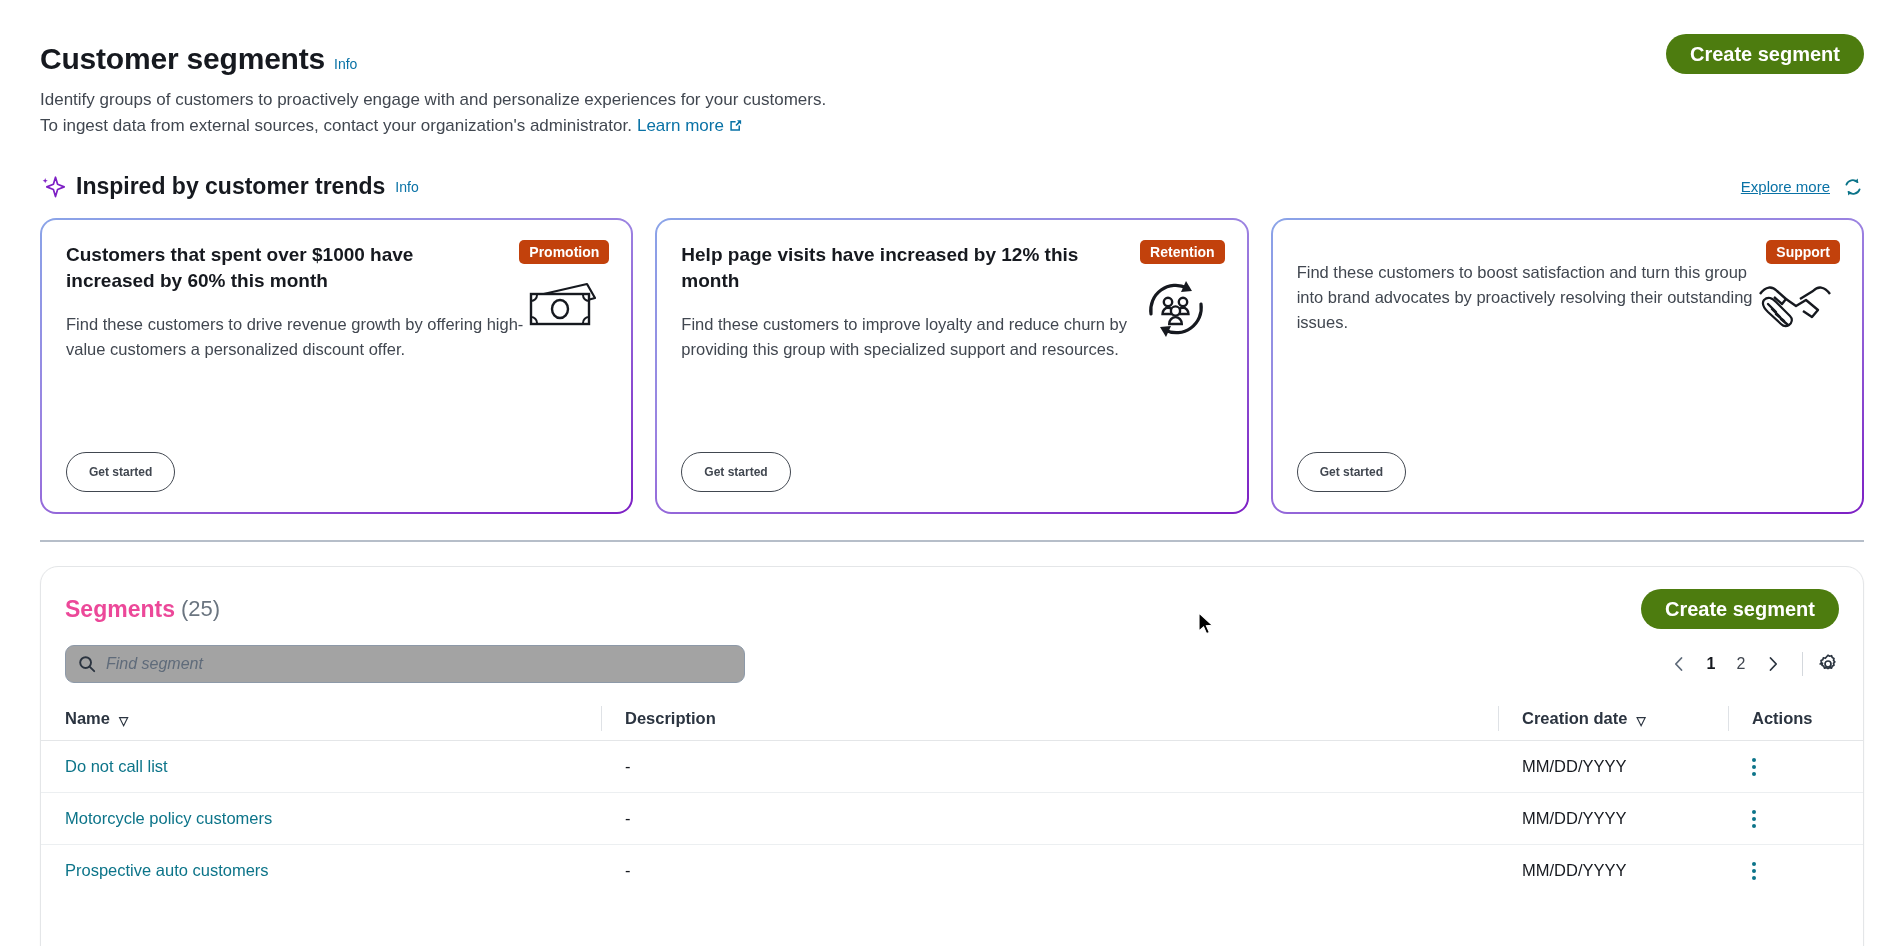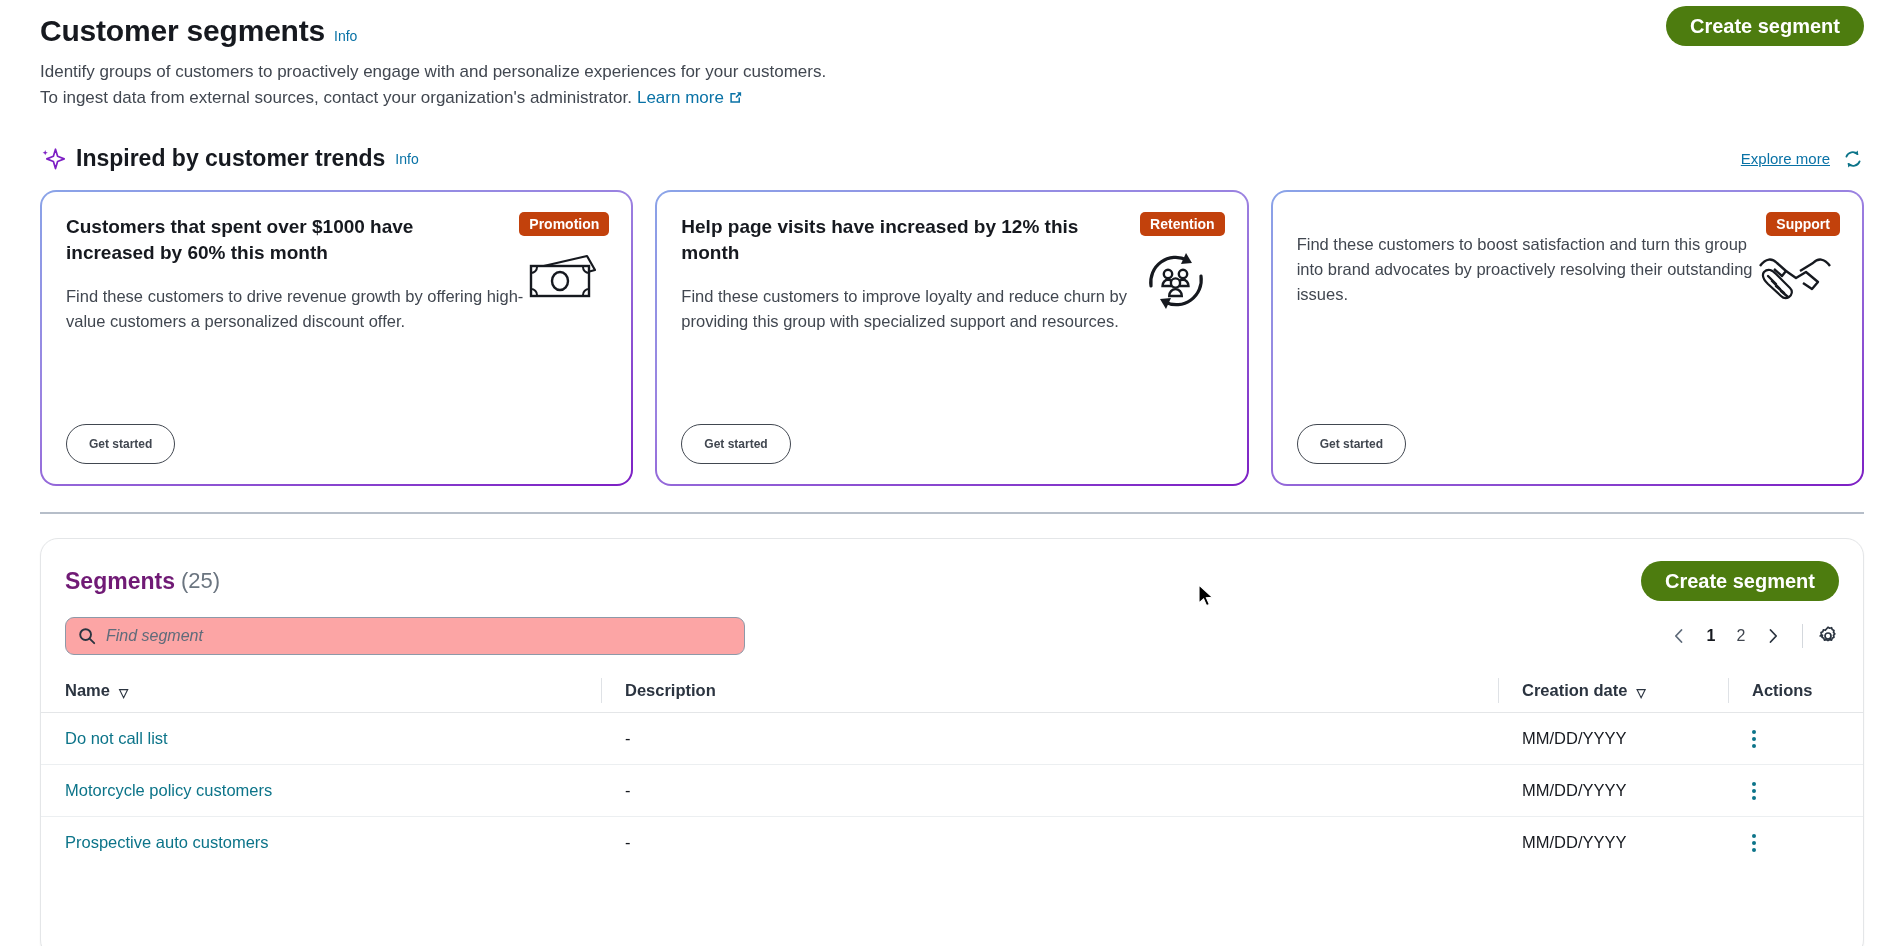--- a/index.html
+++ b/index.html
@@ -3,21 +3,21 @@
 <meta charset="utf-8">
 <style>
   * { box-sizing: border-box; margin: 0; padding: 0; }
   html, body {
     width: 1904px; height: 946px;
     background: #ffffff;
     font-family: "Liberation Sans", sans-serif;
     color: #16191f;
     overflow: hidden;
   }
-  .page { position: relative; width: 1904px; height: 838px; padding: 0 40px; }
+  .page { position: relative; width: 1904px; height: 838px; padding: 0 40px; margin-top: 28px; }
 
   
   .page-header { padding-top: 14px; position: relative; }
   .title-row { display: flex; align-items: baseline; gap: 9px; }
   .page-title { font-size: 30px; font-weight: 700; letter-spacing: -0.2px; color: #16191f; }
   .info-link { font-size: 14px; color: #0972a6; text-decoration: none; font-weight: 400; }
   .page-desc { margin-top: 11px; font-size: 17px; line-height: 26px; color: #414750; }
   .page-desc .learn { color: #0972a6; text-decoration: none; margin-left: 5px; }
   .ext-icon { display: inline-block; vertical-align: -2px; margin-left: 4px; }
 
@@ -82,34 +82,34 @@
   .panel {
     margin-top: 24px; background: #ffffff;
     border: 1px solid #e4e6e8; border-radius: 18px;
     box-shadow: 0 1px 2px rgba(0,0,0,0.06);
     height: 420px; overflow: hidden;
   }
   .panel-head {
     display: flex; align-items: center;
     padding: 22px 24px 0 24px;
   }
-  .panel-title { font-size: 23px; font-weight: 700; color: #701a75; }
+  .panel-title { font-size: 23px; font-weight: 700; color: #ec4899; }
   .panel-count { font-size: 22px; font-weight: 400; color: #6b7580; margin-left: 6px; }
   .panel-head .btn-primary { margin-left: auto; }
 
   .tools-row { display: flex; align-items: center; padding: 16px 24px 0 24px; }
   .search-box {
     position: relative; width: 680px; height: 38px;
   }
   .search-box input {
     width: 100%; height: 100%;
     border: 1px solid #8d99a8; border-radius: 9px;
     padding: 0 14px 0 40px; font-size: 16px;
     font-family: "Liberation Sans", sans-serif; color: #16191f;
-    outline: none; background: #fca5a5;
+    outline: none; background: #a3a3a3;
   }
   .search-box input::placeholder { color: #5f6b7a; font-style: italic; }
   .search-icon { position: absolute; left: 13px; top: 10px; width: 18px; height: 18px; }
 
   .pager { margin-left: auto; display: flex; align-items: center; gap: 4px; }
   .pg-arrow { width: 30px; height: 30px; display: flex; align-items: center; justify-content: center; cursor: pointer; }
   .pg-num {
     min-width: 26px; height: 30px; display: flex; align-items: center; justify-content: center;
     font-size: 16px; color: #414750; cursor: pointer; border-radius: 4px;
   }

